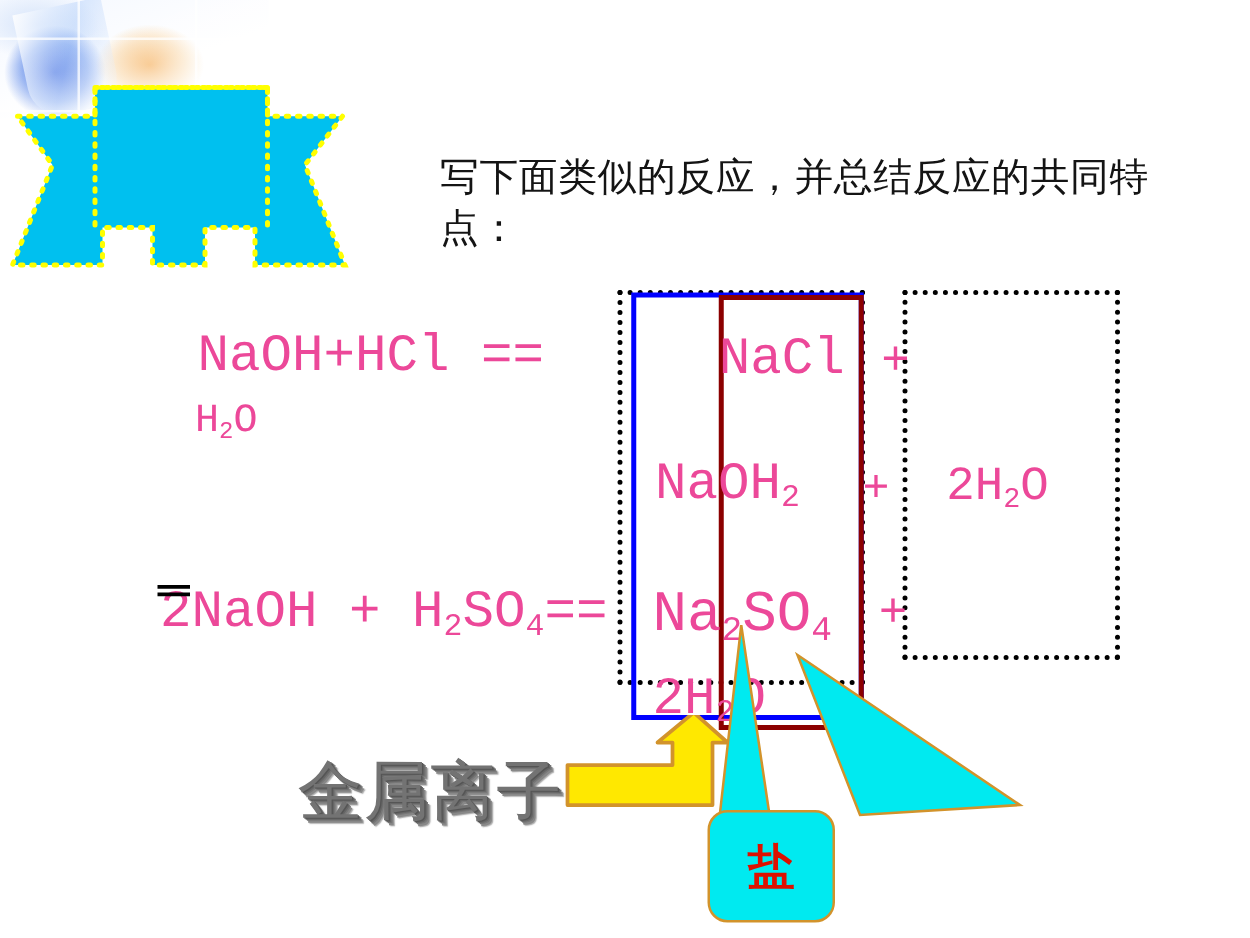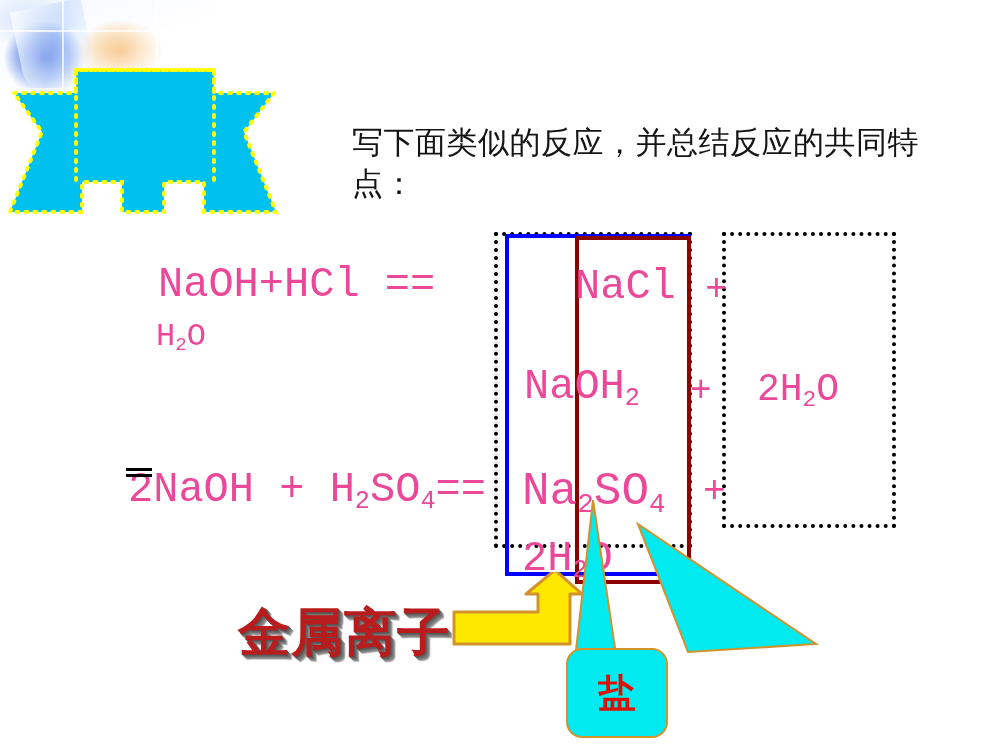--- a/index.html
+++ b/index.html
@@ -149,22 +149,22 @@
     position: absolute;
     left: 452px; top: 572px;
     width: 132px; height: 76px;
   }
 
   
   #callout-metal {
     position: absolute;
     left: 238px; top: 598px;
     font-size: 52px;
-    font-weight: bold;
-    color: #b91c1c;
+    font-weight: normal;
+    color: #737373;
     font-family: "DejaVu Sans", "Liberation Sans", sans-serif;
     letter-spacing: 1px;
     text-shadow:
        1px 1px 0 #555, 2px 2px 0 #666,
        3px 3px 0 #777, 4px 4px 0 #888,
        5px 5px 1px rgba(0,0,0,.35);
   }
 
   
   .callout-bubble {

